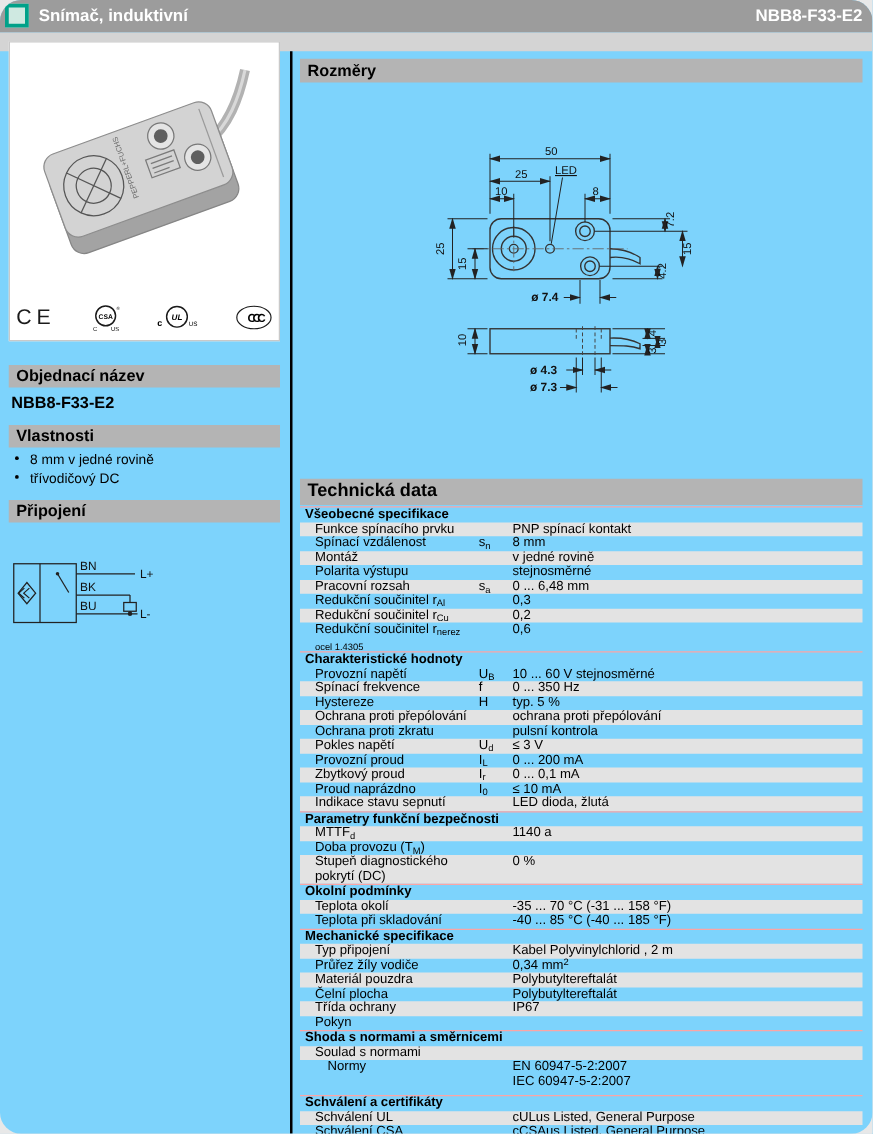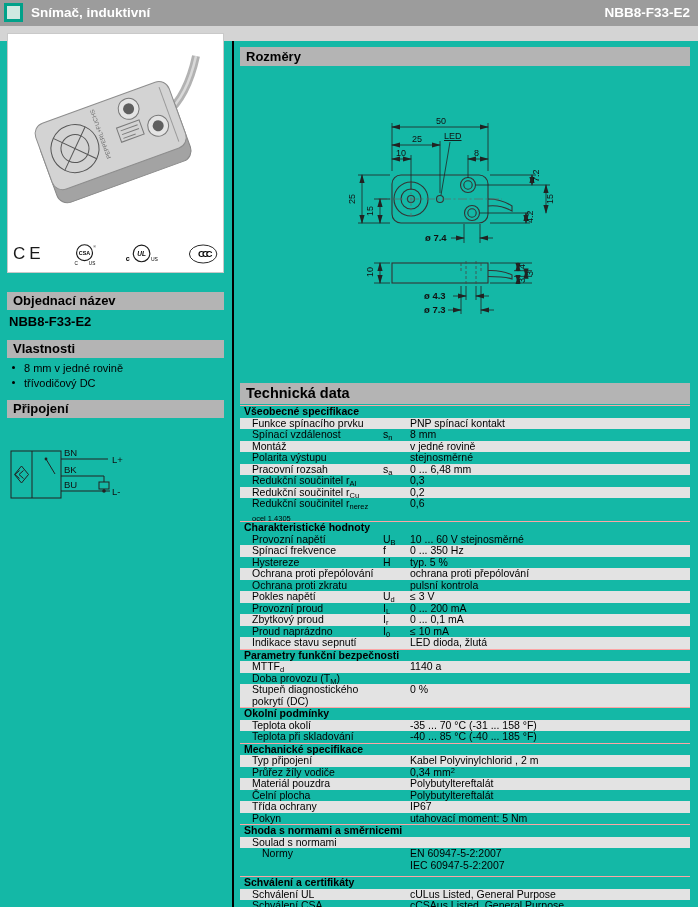--- a/index.html
+++ b/index.html
@@ -1,17 +1,17 @@
 <!DOCTYPE html>
 <html><head>
 <meta charset="utf-8">
 <style>
   html,body{margin:0;padding:0;background:#e8e8e8;}
-  #page{position:relative;width:698px;height:907px;background:#14b8a6;overflow:hidden;
-        font-family:"Liberation Sans","DejaVu Sans",sans-serif;color:#000;}
+  #page{position:relative;width:698px;height:907px;background:#7dd3fc;overflow:hidden;
+        font-family:"Liberation Sans","DejaVu Sans",sans-serif;color:#000;border-radius:17px;}
   
   .topbar{position:absolute;left:0;top:0;width:698px;height:26px;background:#9c9c9c;}
   .topbar .badge{position:absolute;left:4px;top:3px;width:19px;height:19px;box-sizing:border-box;
         background:#cfe9e1;border:3px solid #00a189;}
   .topbar .ttl{position:absolute;left:31px;top:0;height:26px;line-height:26px;
         font-size:13.5px;font-weight:bold;color:#fff;}
   .topbar .prod{position:absolute;right:8px;top:0;height:26px;line-height:26px;
         font-size:13.5px;font-weight:bold;color:#fff;}
   .band{position:absolute;left:0;top:26px;width:698px;height:15px;background:#d4d4d4;}
   .divider{position:absolute;left:232px;top:41px;width:2px;height:866px;background:#000;}
@@ -399,21 +399,20 @@
         <span class="tval">Polybutyltereftalát</span>
       </div>
       <div class="trow shade">
         <span class="tlabel">Třída ochrany</span>
         <span class="tsym"></span>
         <span class="tval">IP67</span>
       </div>
       <div class="trow">
         <span class="tlabel">Pokyn</span>
         <span class="tsym"></span>
-        <span class="tval">utahovací moment: 5 Nm</span>
       </div>
       <div class="tsection">Shoda s normami a směrnicemi</div>
       <div class="trow shade">
         <span class="tlabel">Soulad s normami</span>
         <span class="tsym"></span>
         <span class="tval"></span>
       </div>
       <div class="trow">
         <span class="tlabel" style="padding-left: 22px;">Normy</span>
         <span class="tsym"></span>

